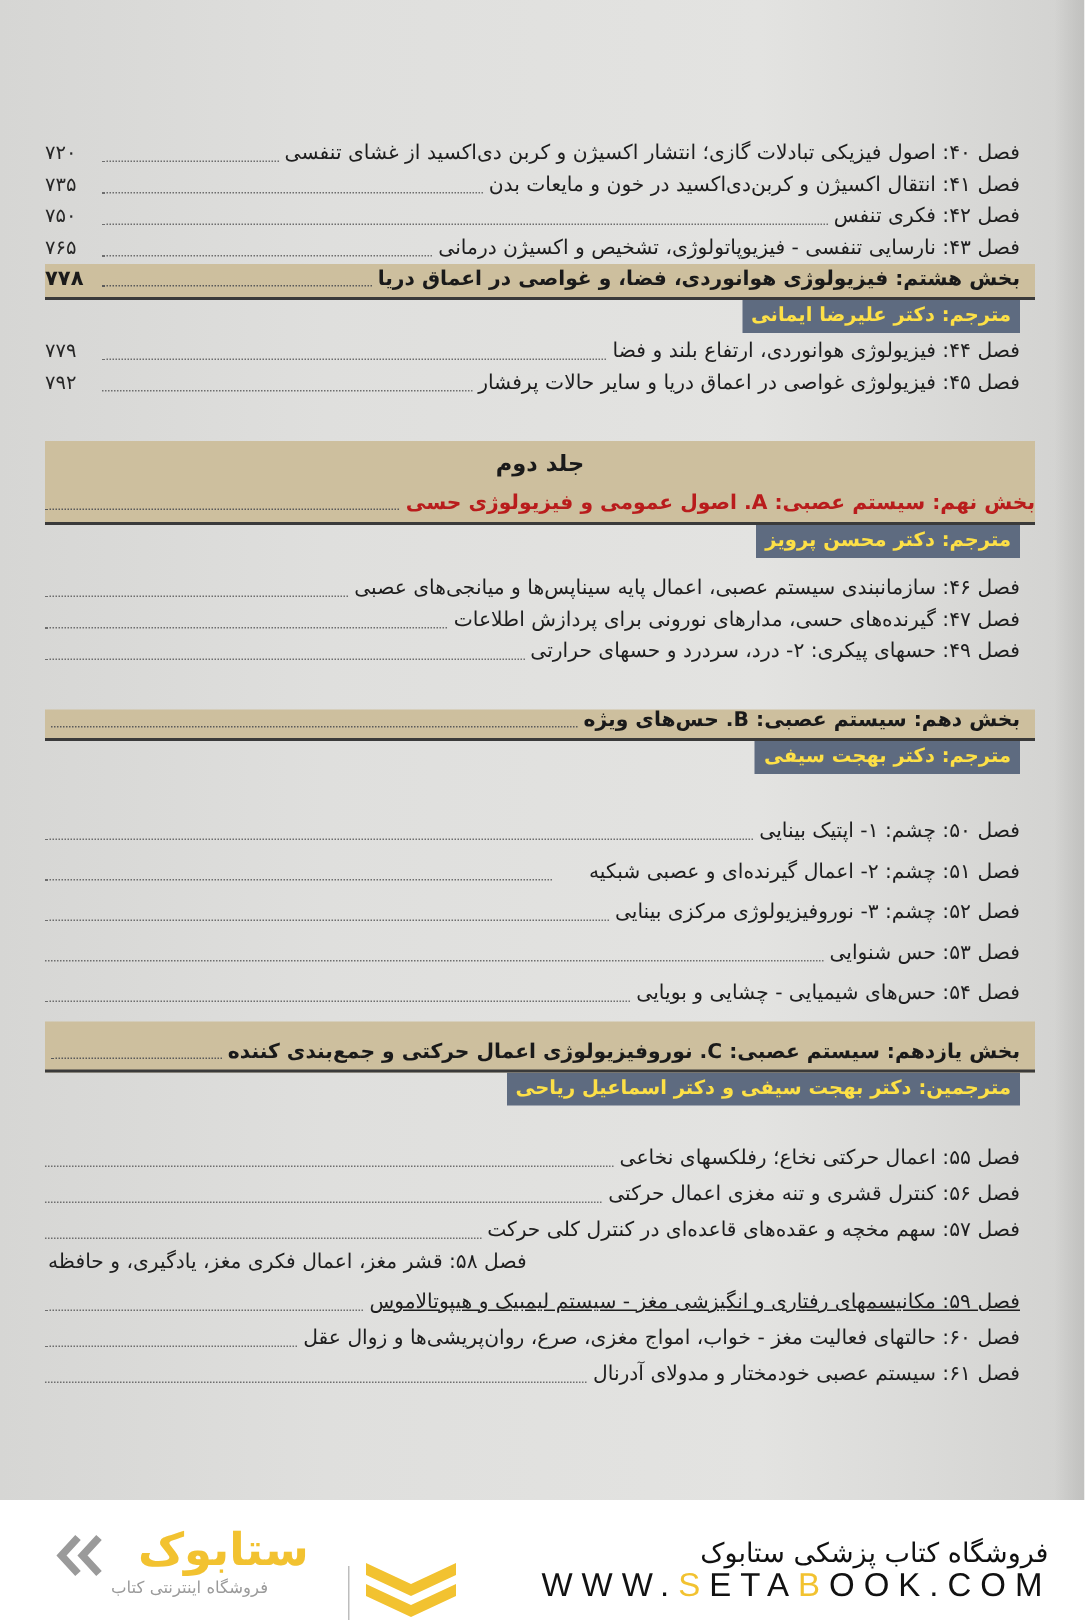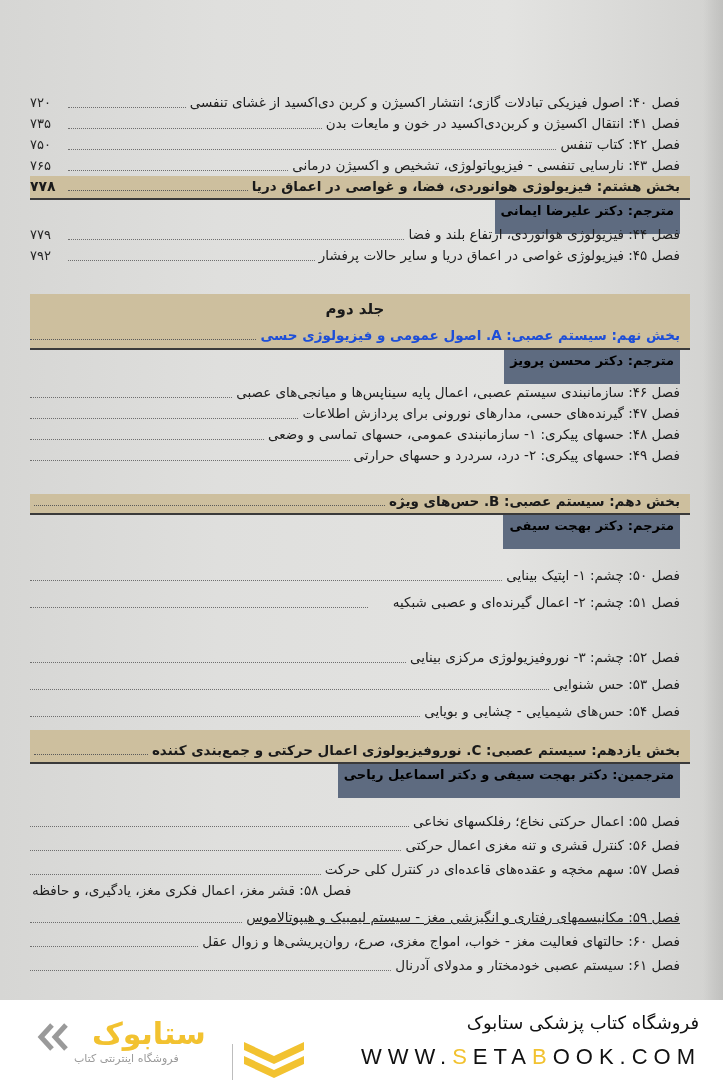--- a/index.html
+++ b/index.html
@@ -45,39 +45,39 @@
       display: flex; align-items: flex-end;
       font-weight: bold; font-size: 13.5px; color: #1a1a1a;
       margin-right: -10px; padding-right: 10px;
     }
     .part-band .title { white-space: nowrap; }
     .part-band .dots { flex: 1; border-bottom: 1.5px dotted #5a5a5a; margin: 0 4px 7px 4px; }
     .part-band .page-num { font-size: 14px; letter-spacing: 1px; direction: ltr; min-width: 34px; text-align: left; }
     .translator {
       display: inline-block;
       background: #5e6b80;
-      color: #000000;
+      color: #fde047;
       font-weight: bold; font-size: 13px;
-      height: 34px; line-height: 22px;
+      height: 22px; line-height: 22px;
       padding: 0 6px;
       margin-right: 0;
     }
     .trans-row { height: 24px; display: flex; justify-content: flex-start; }
     .volume-band {
       background: #cdbf9e;
       height: 56px;
-      margin-right: -10px; padding-right: 10px;
+      margin-right: -10px; 
       border-bottom: 2px solid #3a3a3a;
     }
     .volume-band .vol-title {
       text-align: center; font-weight: bold; font-size: 15px; height: 28px; line-height: 30px; color: #1a1a1a;
     }
     .volume-band .part-line {
       display: flex; align-items: flex-end; height: 26px; line-height: 26px;
-      font-weight: bold; font-size: 13.5px; color: #1d4ed8;
+      font-weight: bold; font-size: 13.5px; color: #b91c1c;
     }
     .volume-band .part-line .dots { flex: 1; border-bottom: 1.5px dotted #5a5a5a; margin: 0 4px 8px 0; }
     .spacer-s { height: 8px; }
     .spacer-m { height: 20px; }
     .spacer-l { height: 28px; }
 
     
     .footer {
       position: absolute; left: 0; top: 1000px; width: 715px; height: 80px;
       background: #ffffff;
@@ -87,21 +87,21 @@
     .logo-word {
       position: absolute; left: 56px; top: -2px; font-size: 30px; font-weight: bold;
       color: #f2c230; letter-spacing: -1px; direction: rtl;
     }
     .logo-sub {
       position: absolute; left: 38px; top: 34px; font-size: 11px; color: #9a9a9a; direction: rtl; white-space: nowrap;
     }
     .logo-divider { position: absolute; left: 196px; top: 26px; width: 1px; height: 36px; background: #bdbdbd; }
     .logo-emblem { position: absolute; left: 206px; top: 22px; }
     .shop-name {
-      position: absolute; right: 16px; top: 12px; font-size: 18px; color: #111; direction: rtl; white-space: nowrap;
+      position: absolute; right: 16px; top: 25px; font-size: 18px; color: #111; direction: rtl; white-space: nowrap;
     }
     .shop-url {
       position: absolute; right: 14px; top: 44px; font-size: 22px; color: #111; letter-spacing: 6px;
       font-family: "Liberation Sans", sans-serif; white-space: nowrap;
     }
     .shop-url .hl { color: #f2c230; }
   </style>
 </head>
 <body>
 
@@ -112,21 +112,21 @@
       <span class="title">فصل ۴۰: اصول فیزیکی تبادلات گازی؛ انتشار اکسیژن و کربن دی‌اکسید از غشای تنفسی</span>
       <span class="dots"></span>
       <span class="page-num">۷۲۰</span>
     </div>
     <div class="entry">
       <span class="title">فصل ۴۱: انتقال اکسیژن و کربن‌دی‌اکسید در خون و مایعات بدن</span>
       <span class="dots"></span>
       <span class="page-num">۷۳۵</span>
     </div>
     <div class="entry">
-      <span class="title">فصل ۴۲: کتاب تنفس</span>
+      <span class="title">فصل ۴۲: فکری تنفس</span>
       <span class="dots"></span>
       <span class="page-num">۷۵۰</span>
     </div>
     <div class="entry">
       <span class="title">فصل ۴۳: نارسایی تنفسی - فیزیوپاتولوژی، تشخیص و اکسیژن درمانی</span>
       <span class="dots"></span>
       <span class="page-num">۷۶۵</span>
     </div>
 
     <div class="part-band">
@@ -163,24 +163,20 @@
     <div class="spacer-s"></div>
     <div class="entry no-num">
       <span class="title">فصل ۴۶: سازمانبندی سیستم عصبی، اعمال پایه سیناپس‌ها و میانجی‌های عصبی</span>
       <span class="dots"></span>
     </div>
     <div class="entry no-num">
       <span class="title">فصل ۴۷: گیرنده‌های حسی، مدارهای نورونی برای پردازش اطلاعات</span>
       <span class="dots"></span>
     </div>
     <div class="entry no-num">
-      <span class="title">فصل ۴۸: حسهای پیکری: ۱- سازمانبندی عمومی، حسهای تماسی و وضعی</span>
-      <span class="dots"></span>
-    </div>
-    <div class="entry no-num">
       <span class="title">فصل ۴۹: حسهای پیکری: ۲- درد، سردرد و حسهای حرارتی</span>
       <span class="dots"></span>
     </div>
 
     <div class="spacer-l"></div>
 
     <div class="part-band" style="height:21px;">
       <span class="title">بخش دهم: سیستم عصبی: B. حس‌های ویژه</span>
       <span class="dots"></span>
     </div>
@@ -189,21 +185,21 @@
     </div>
     <div class="spacer-m"></div>
     <div class="entry no-num" style="height:27px;">
       <span class="title">فصل ۵۰: چشم: ۱- اپتیک بینایی</span>
       <span class="dots"></span>
     </div>
     <div class="entry no-num" style="height:27px;gap:21px;">
       <span class="title">فصل ۵۱: چشم: ۲- اعمال گیرنده‌ای و عصبی شبکیه</span>
       <span class="dots"></span>
     </div>
-    <div class="entry no-num" style="height:27px;margin-top:28px;">
+    <div class="entry no-num" style="height:27px;">
       <span class="title">فصل ۵۲: چشم: ۳- نوروفیزیولوژی مرکزی بینایی</span>
       <span class="dots"></span>
     </div>
     <div class="entry no-num" style="height:27px;">
       <span class="title">فصل ۵۳: حس شنوایی</span>
       <span class="dots"></span>
     </div>
     <div class="entry no-num" style="height:27px;">
       <span class="title">فصل ۵۴: حس‌های شیمیایی - چشایی و بویایی</span>
       <span class="dots"></span>

